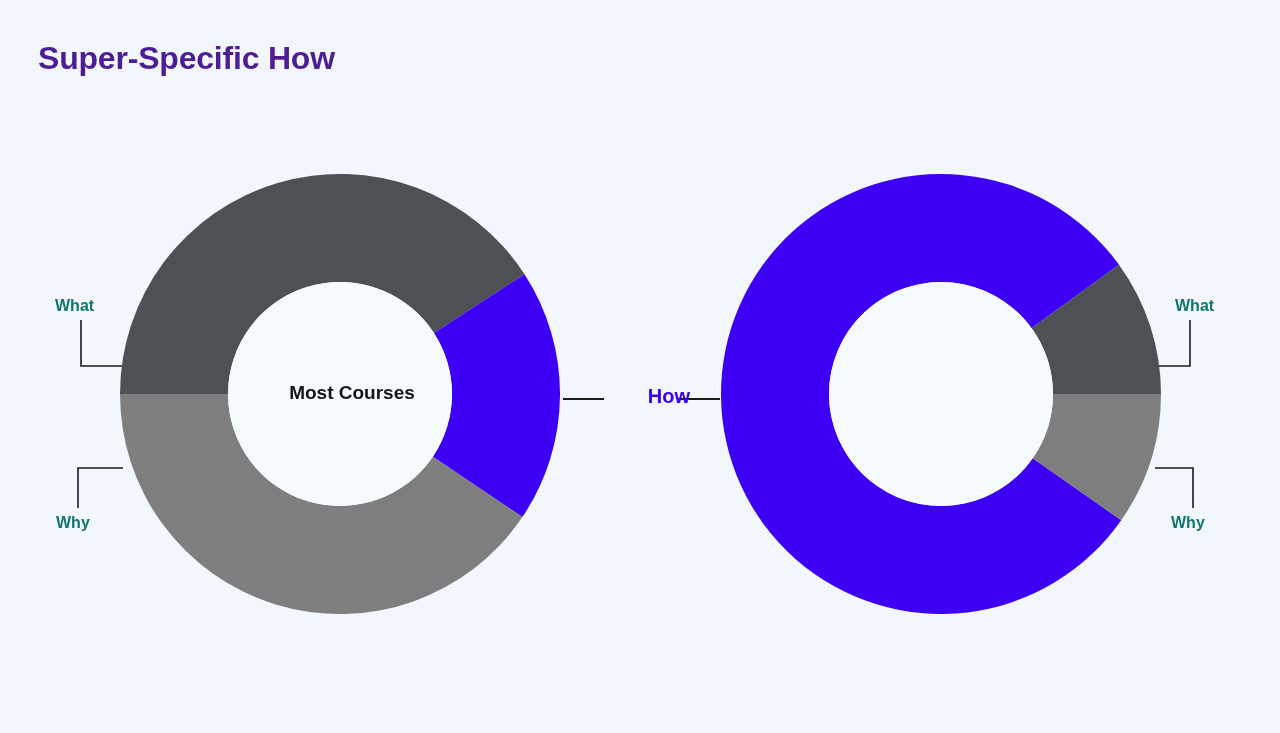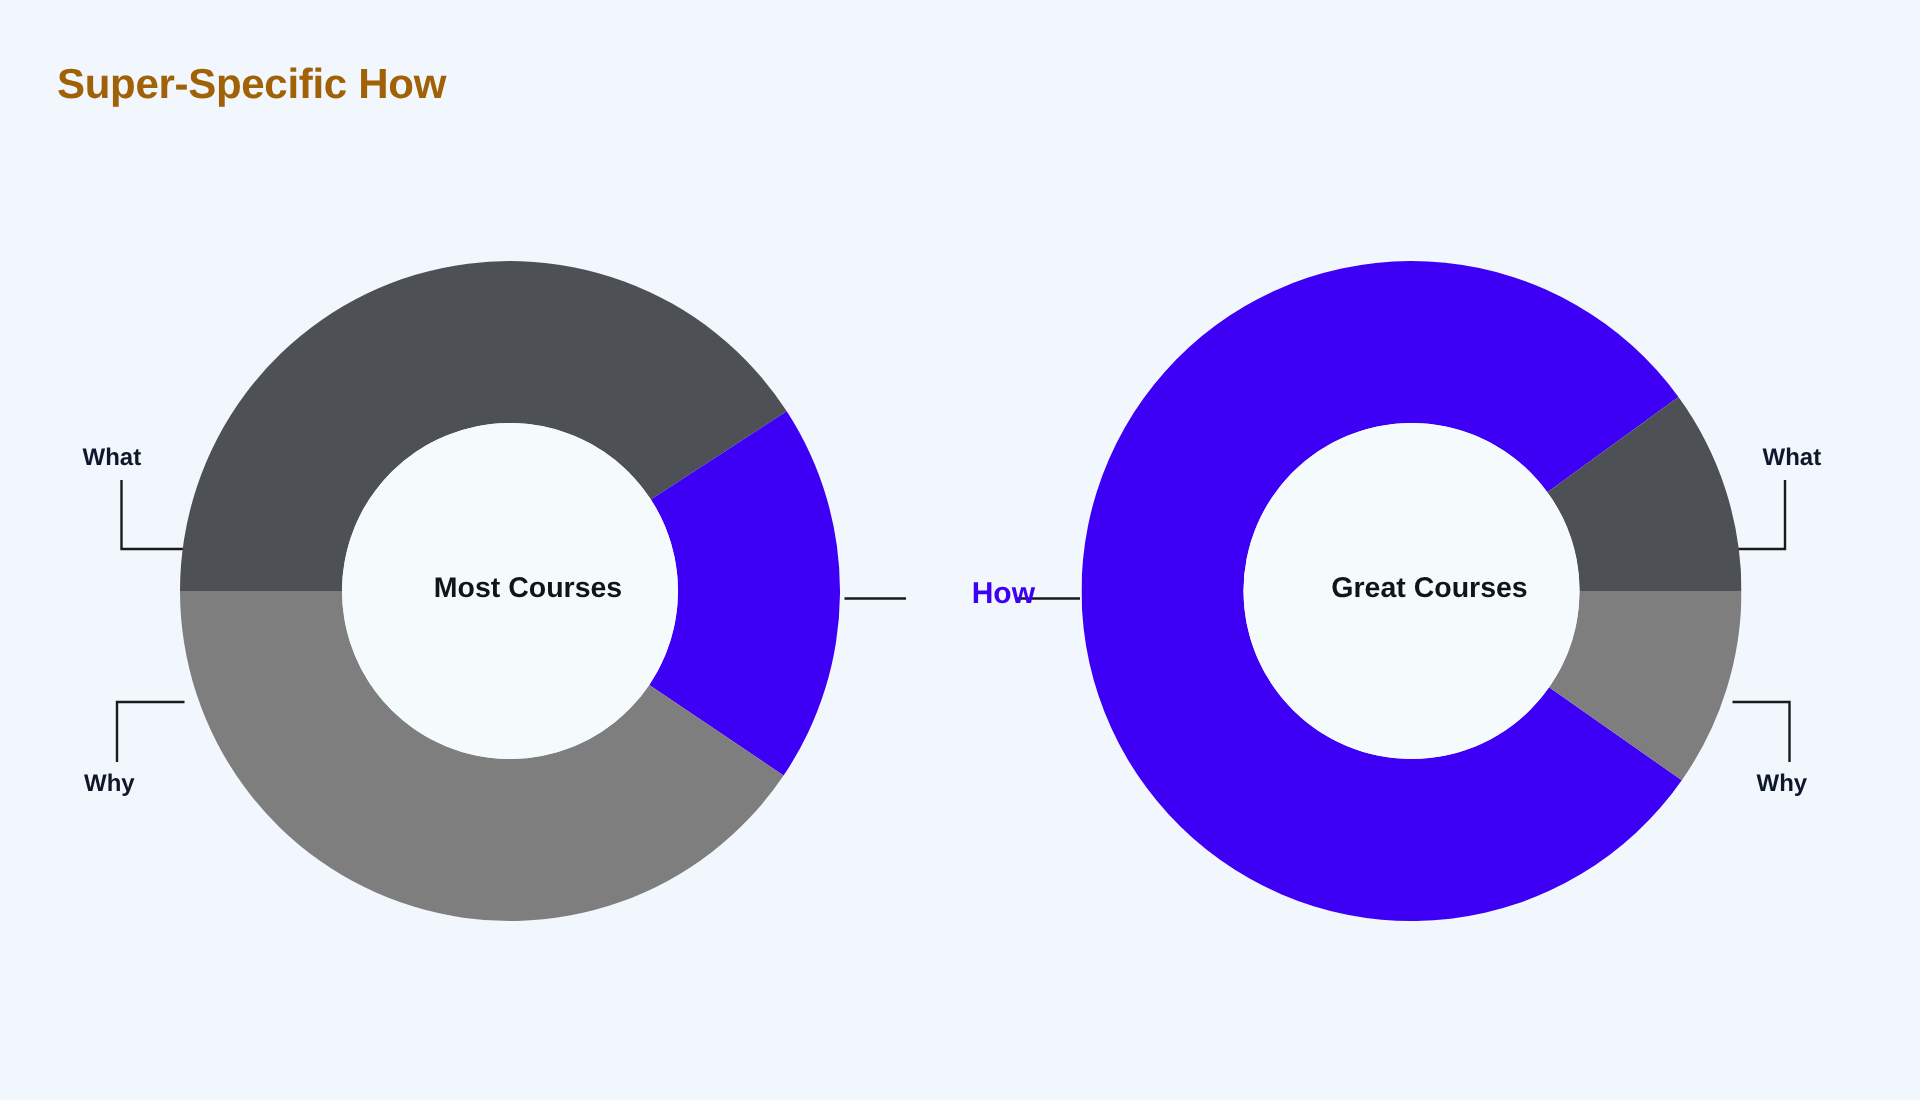--- a/index.html
+++ b/index.html
@@ -18,23 +18,23 @@
     position: absolute;
     left: 0;
     top: 0;
     width: 1280px;
     height: 733px;
   }
   .page-title {
     position: absolute;
     left: 38px;
     top: 40px;
-    font-size: 28px;
+    font-size: 32px;
     font-weight: bold;
-    color: #a16207;
+    color: #4c1d95;
     letter-spacing: -0.2px;
     white-space: nowrap;
   }
   .donut {
     position: absolute;
     width: 440px;
     height: 440px;
   }
   .donut.left  { left: 120px; top: 174px; }
   .donut.right { left: 721px; top: 174px; }
@@ -59,21 +59,21 @@
     top: 0;
     width: 1280px;
     height: 733px;
     pointer-events: none;
   }
 
   .seg-label {
     position: absolute;
     font-size: 16px;
     font-weight: bold;
-    color: #0f172a;
+    color: #0f766e;
     white-space: nowrap;
   }
   .seg-label.l-what  { left: 55px;  top: 297px; }
   .seg-label.l-why   { left: 56px;  top: 514px; }
   .seg-label.r-what  { left: 1175px; top: 297px; }
   .seg-label.r-why   { left: 1171px; top: 514px; }
 
   .center-link-label {
     position: absolute;
     left: 590px;
@@ -122,21 +122,20 @@
 
   <div class="donut right">
     <svg viewBox="0 0 440 440" xmlns="http://www.w3.org/2000/svg">
       <g>
           <path d="M 400.21344974357817 346.18681599723016 A 220 220 0 1 1 397.98373876248843 90.68724449565588 L 310.6099033699941 154.16805174324298 A 112 112 0 1 0 311.7450289603671 284.24056087131714 Z" fill="#3d00f5"></path>
           <path d="M 397.98373876248843 90.6872444956559 A 220 220 0 0 1 440 220 L 332 220 A 112 112 0 0 0 310.60990336999413 154.168051743243 Z" fill="#4d5155"></path>
           <path d="M 440 220 A 220 220 0 0 1 400.21344974357817 346.18681599723016 L 311.7450289603671 284.24056087131714 A 112 112 0 0 0 332 220 Z" fill="#7e7e7e"></path>
         </g>
       <circle cx="220" cy="220" r="112" fill="#f5fafd"></circle>
     </svg>
-    <div class="donut-center-label">Great Courses</div>
   </div>
 
   <div class="seg-label l-what">What</div>
   <div class="seg-label l-why">Why</div>
   <div class="seg-label r-what">What</div>
   <div class="seg-label r-why">Why</div>
 
   <div class="center-link-label">How</div>
 
 </div>

